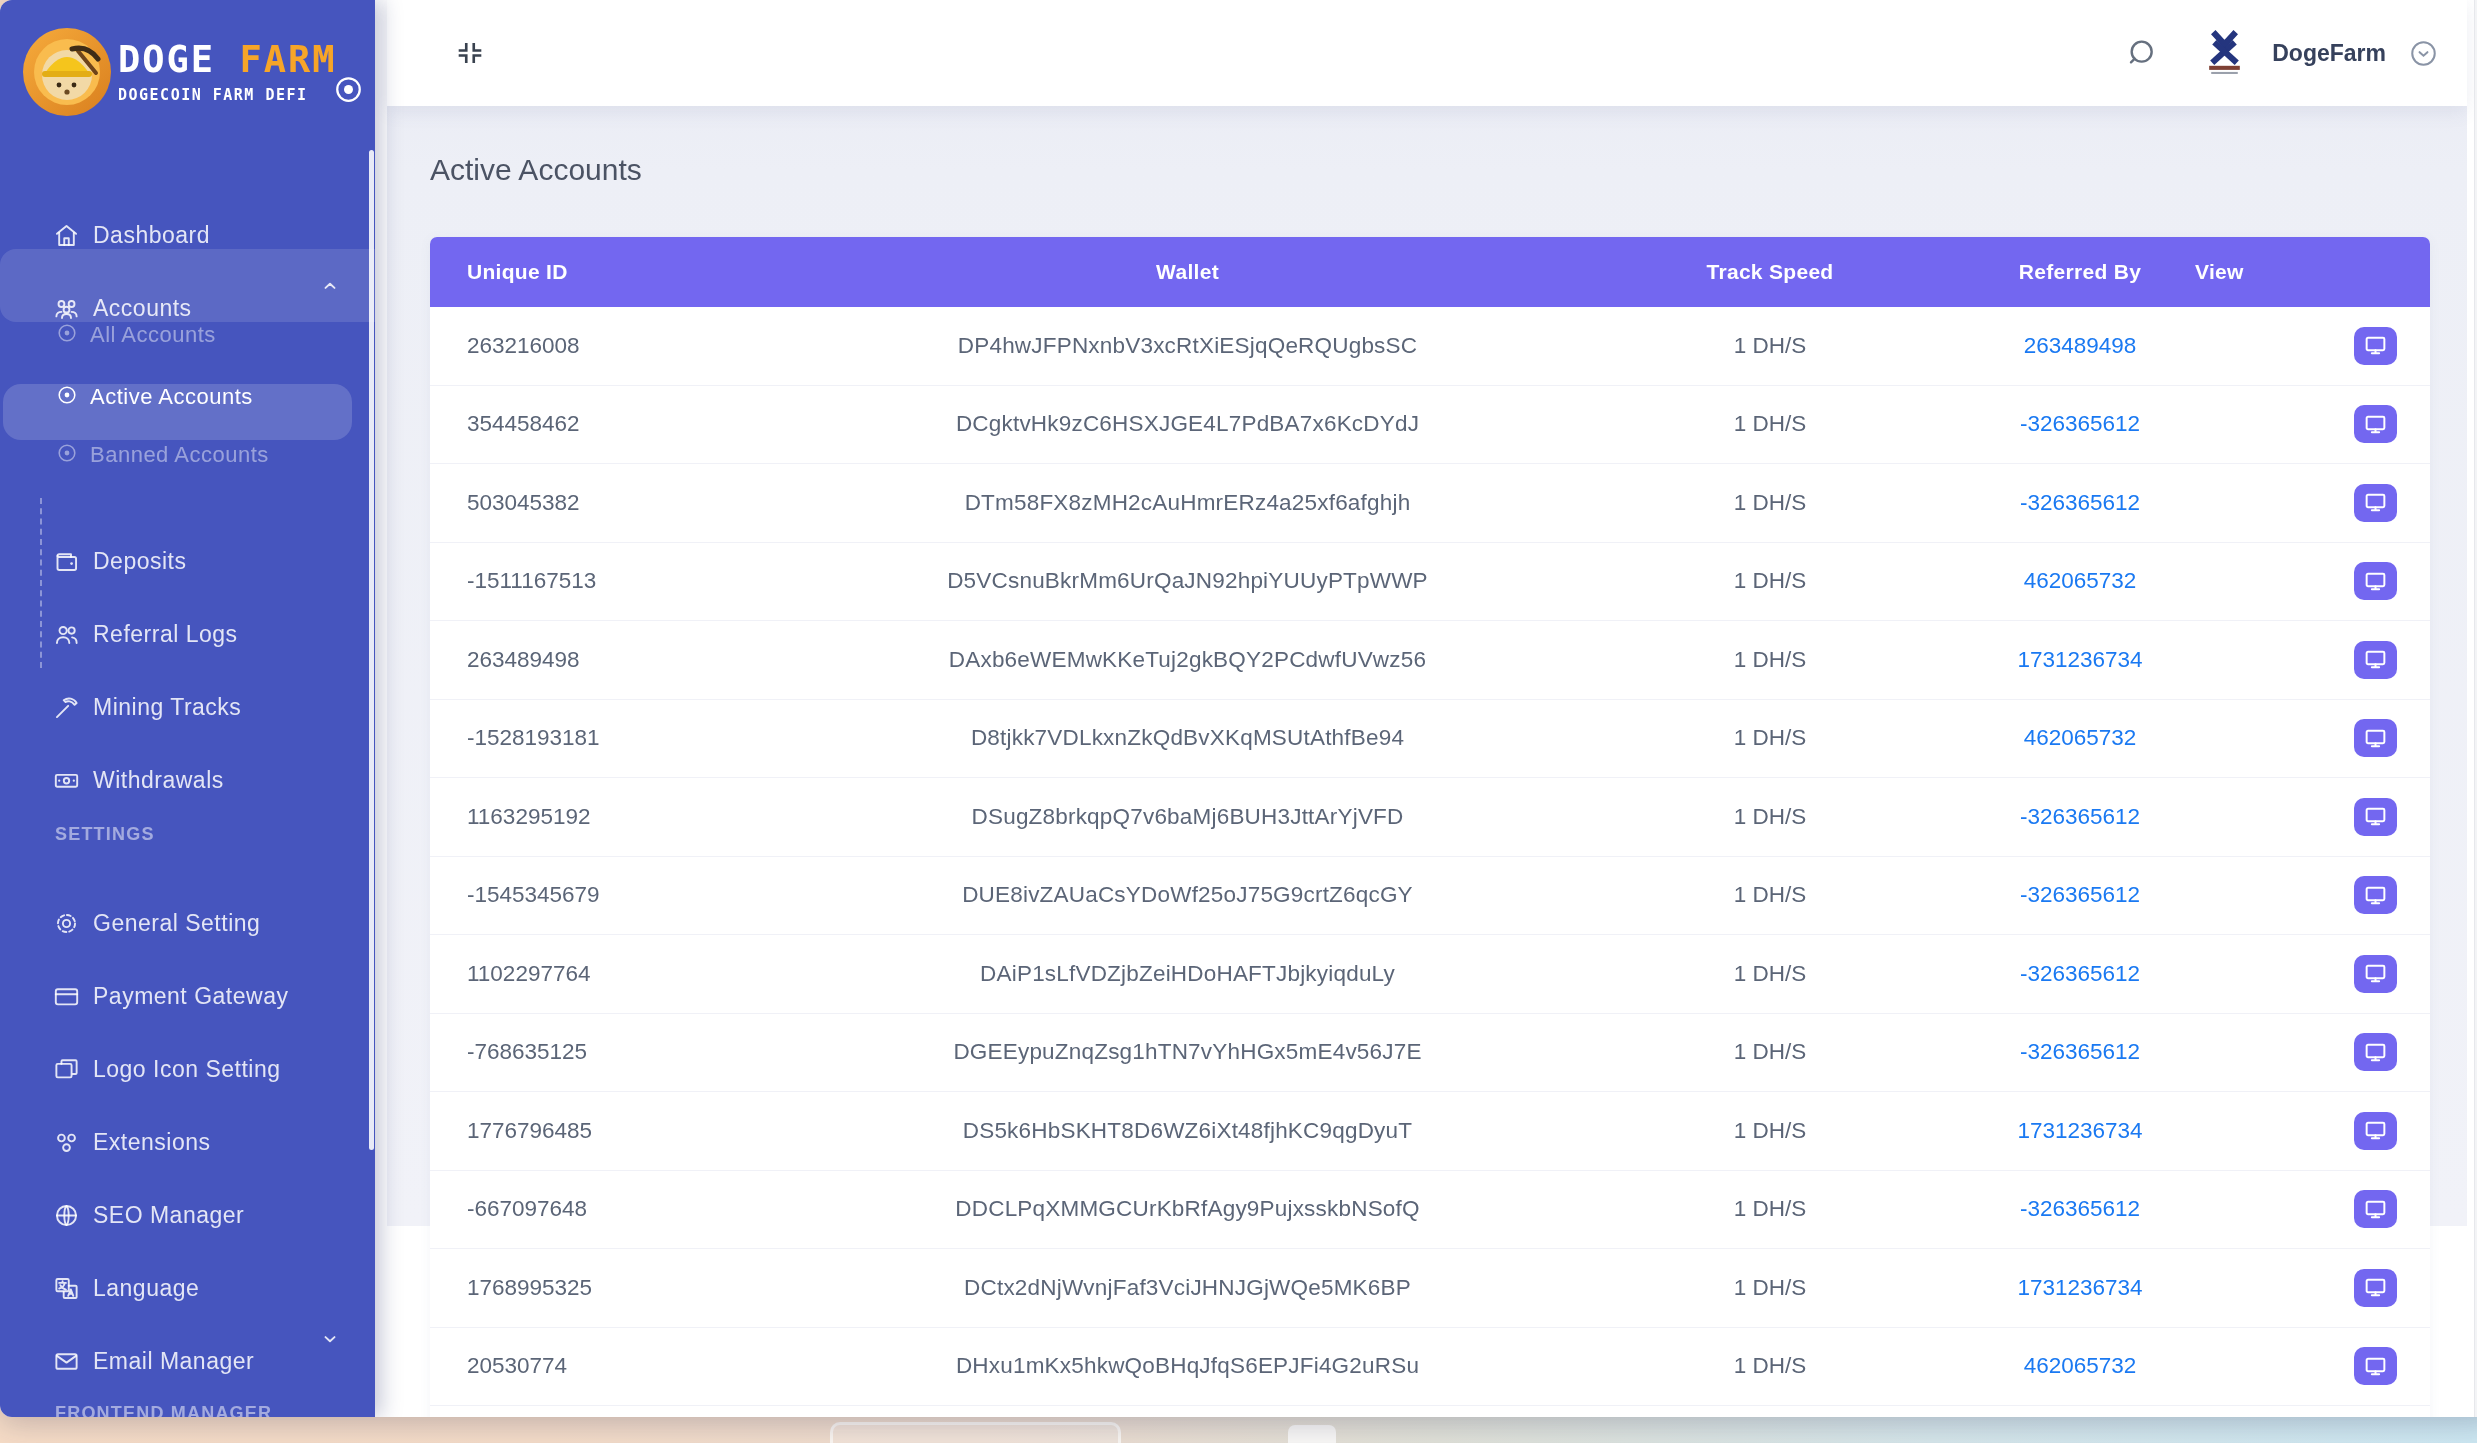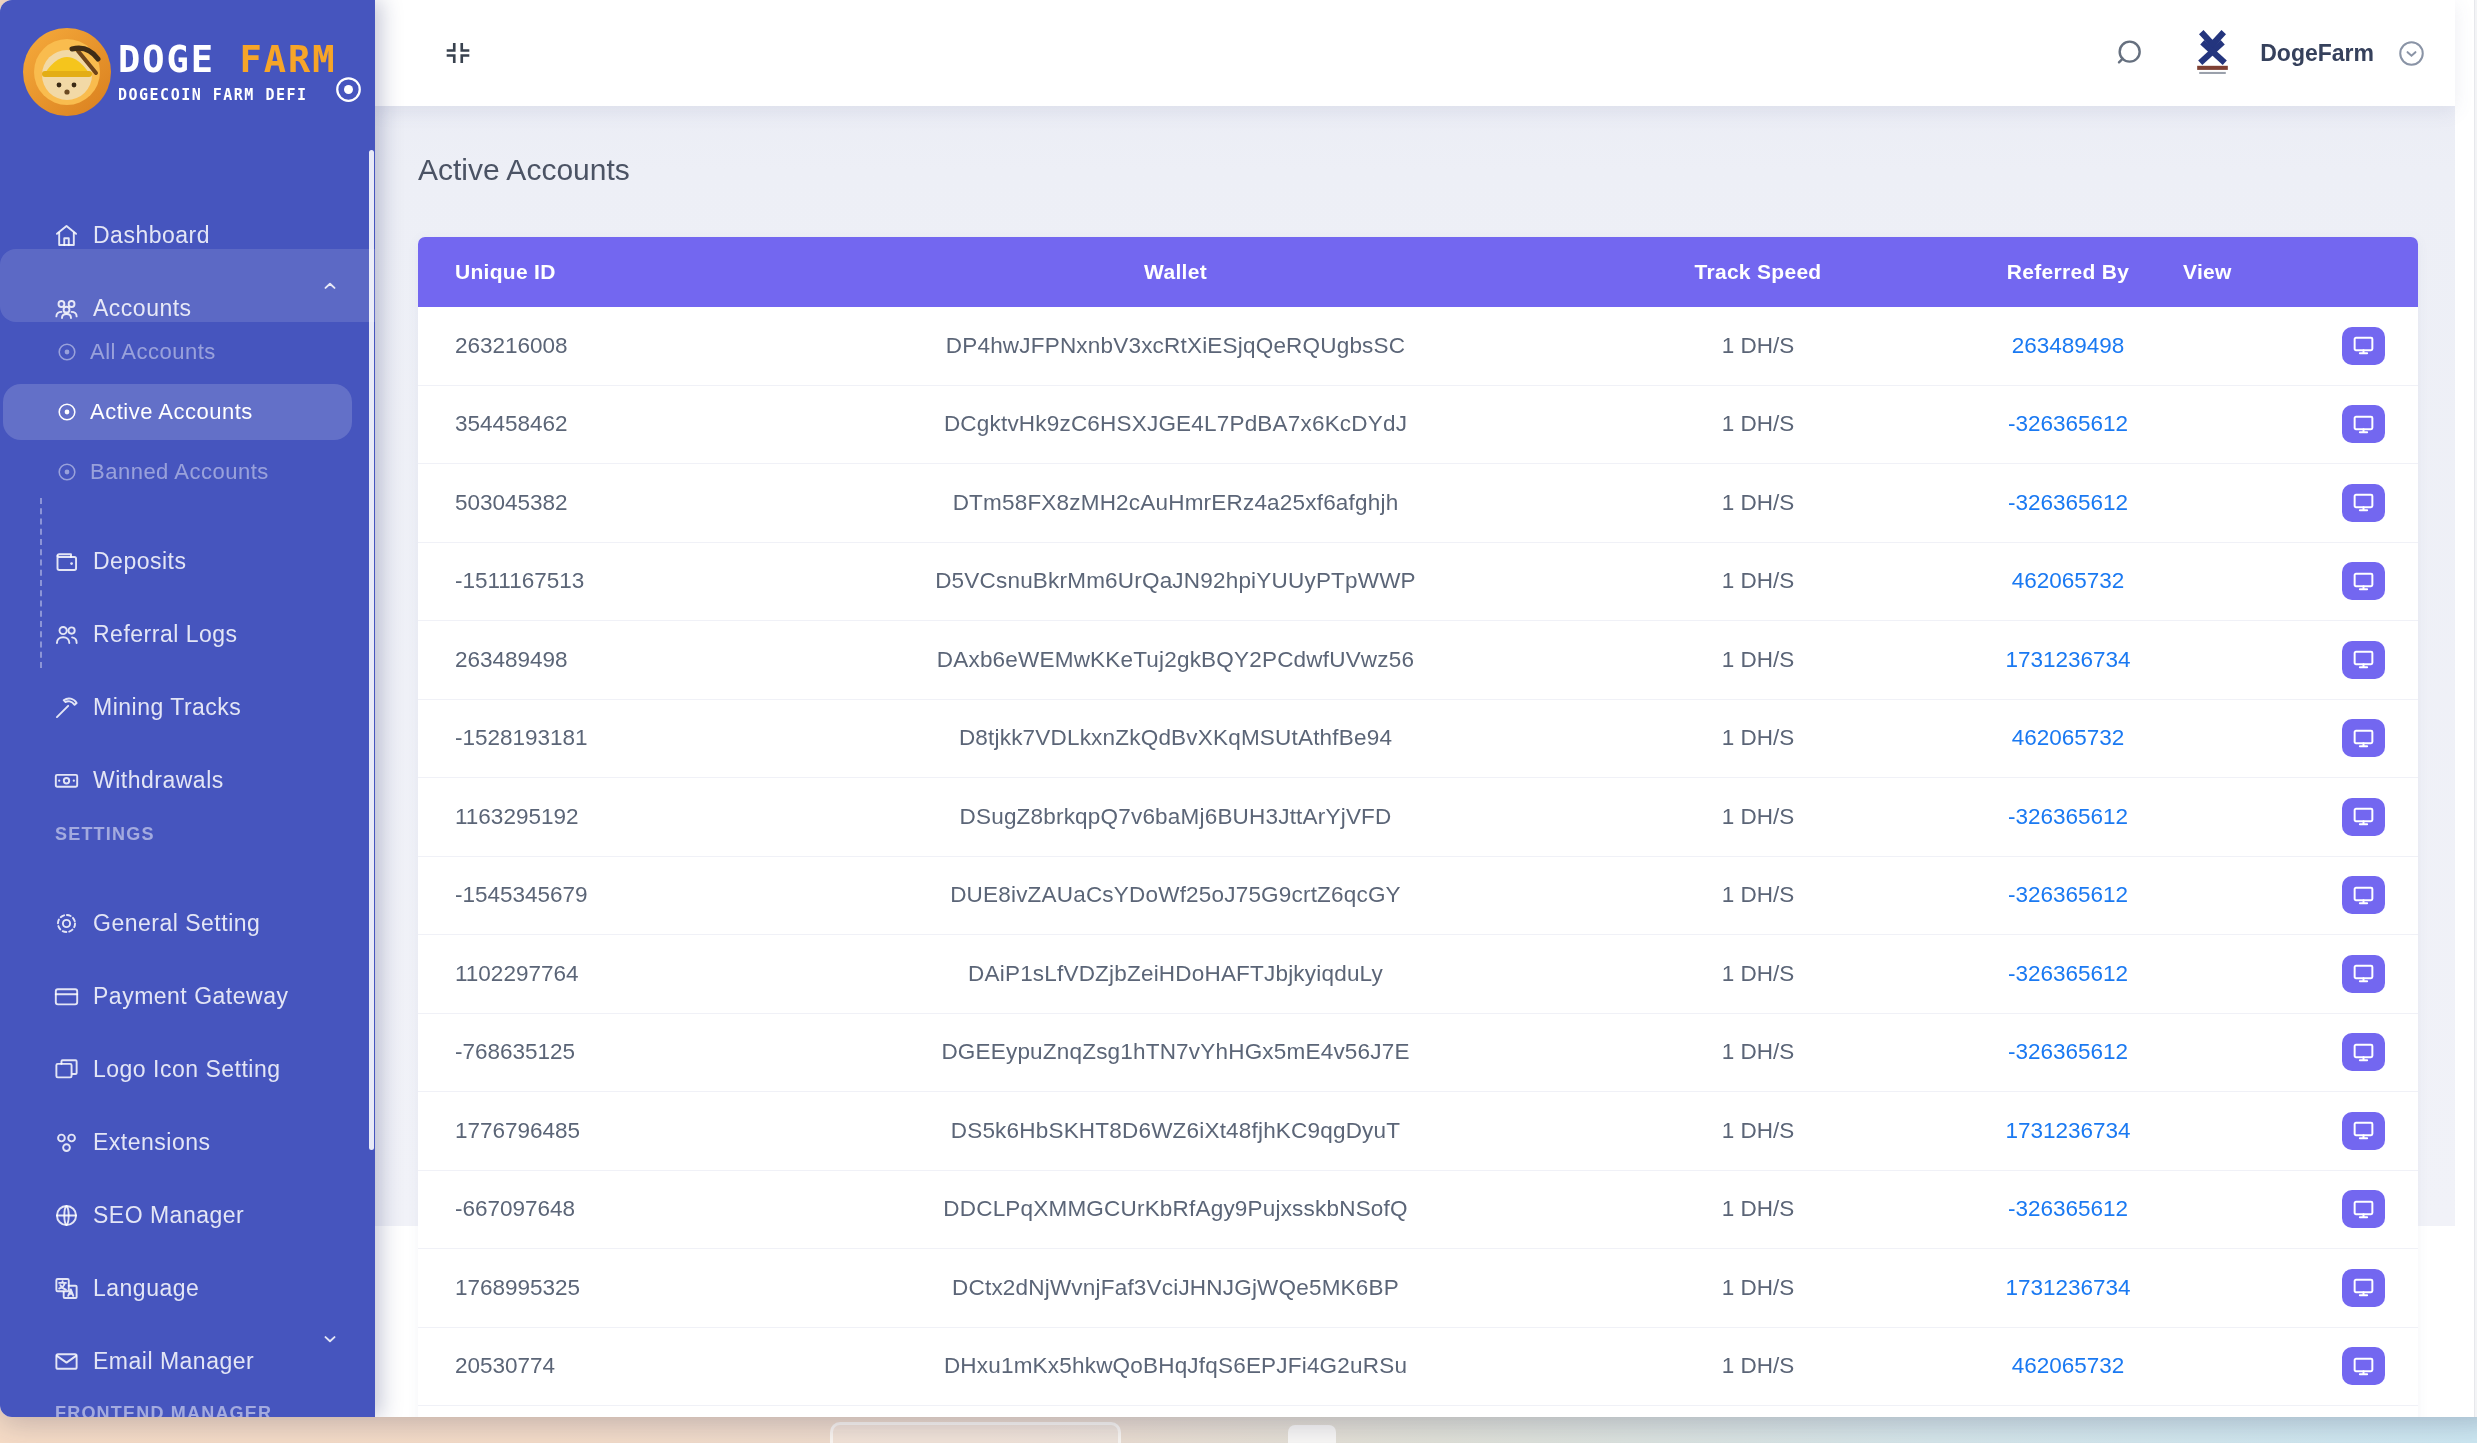--- a/index.html
+++ b/index.html
@@ -29,33 +29,33 @@
     border:none;padding:0;cursor:pointer;color:#fff;}
   .sidebar-scrollthumb{position:absolute;right:1px;top:150px;width:5px;height:1000px;
     background:rgba(255,255,255,.88);border-radius:3px;z-index:9;}
   nav{position:absolute;left:0;top:176px;right:0;}
   .nav-item{position:relative;height:73px;display:flex;align-items:flex-end;padding-left:53px;
     color:rgba(255,255,255,.85);cursor:pointer;}
   .nav-item .icon{width:27px;height:27px;flex:0 0 27px;display:flex;align-items:center;}
   .nav-item .label{margin-left:13px;font-size:23px;letter-spacing:.5px;}
   .nav-item.highlight{background:rgba(255,255,255,.12);border-radius:16px 0 0 16px;}
   .nav-item .chev{position:absolute;right:36px;top:50%;transform:translateY(-50%);width:18px;height:18px;color:rgba(255,255,255,.85);}
-  .nav-subitem{position:relative;height:60px;display:flex;align-items:center;padding-left:56px;
+  .nav-subitem{position:relative;height:60px;display:flex;padding-left:56px;
     color:rgba(255,255,255,.45);cursor:pointer;}
   .nav-subitem .icon{width:22px;height:22px;flex:0 0 22px;display:flex;align-items:center;}
   .nav-subitem .label{margin-left:12px;font-size:22px;letter-spacing:.5px;}
   .nav-subitem.active{color:#fff;background:rgba(255,255,255,.16);border-radius:18px;
     margin:2px 23px 2px 3px;height:56px;padding-left:53px;}
   .nav-section{height:60px;display:flex;align-items:center;padding-left:55px;
     font-size:18px;font-weight:700;letter-spacing:1.2px;color:rgba(255,255,255,.5);}
   .sec-settings{margin-top:10px;}
   .sec-frontend-manager{margin-top:8px;}
   .sub-guide{position:absolute;left:40px;top:498px;height:170px;border-left:2px dashed rgba(255,255,255,.38);z-index:1;}
   
-  .main{position:absolute;left:375px;top:0;width:2080px;height:1226px;
+  .main{position:absolute;left:387px;top:0;width:2080px;height:1226px;
     background:linear-gradient(180deg,#e8eaf4 0px,#edeff6 170px,#f1f2f8 100%);}
   .topbar{position:relative;height:106px;background:#fff;display:flex;align-items:center;
     box-shadow:0 5px 18px rgba(80,90,140,.10);}
   .collapse-btn{margin-left:68px;width:30px;height:30px;background:none;border:none;padding:0;
     cursor:pointer;color:#39424f;}
   .topbar-right{margin-left:auto;display:flex;align-items:center;gap:24px;padding-right:30px;}
   .search-btn{width:32px;height:32px;background:none;border:none;padding:0;cursor:pointer;
     color:#66707f;margin-right:18px;}
   .avatar{width:47px;height:47px;display:flex;align-items:center;justify-content:center;cursor:pointer;}
   .user-name{font-size:23px;font-weight:700;color:#36415c;cursor:pointer;}

